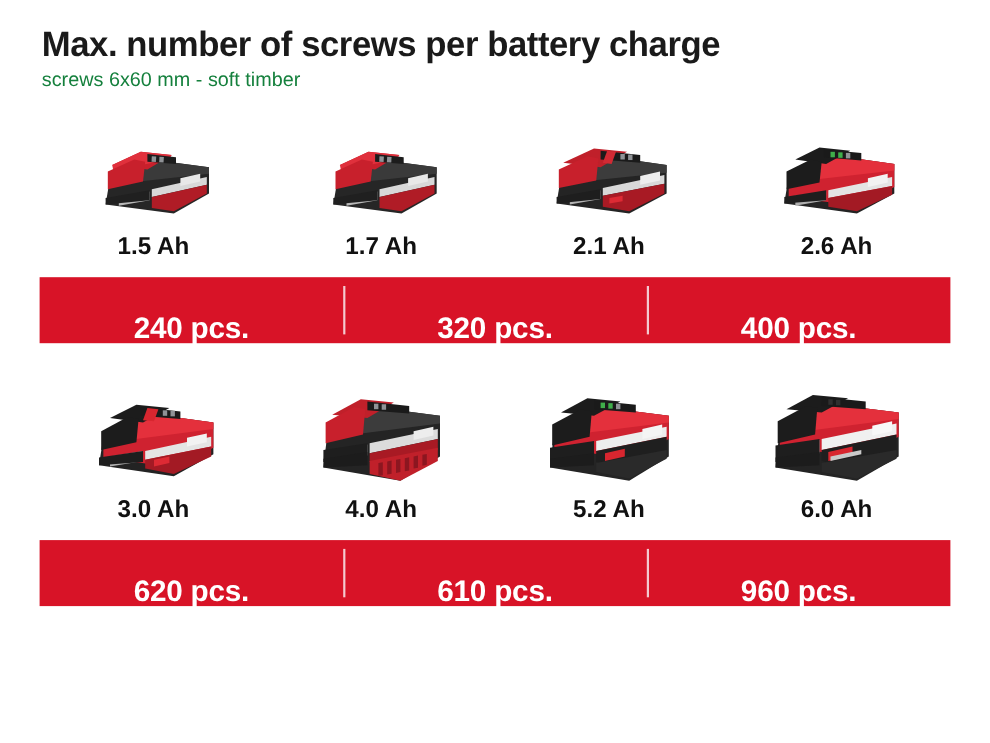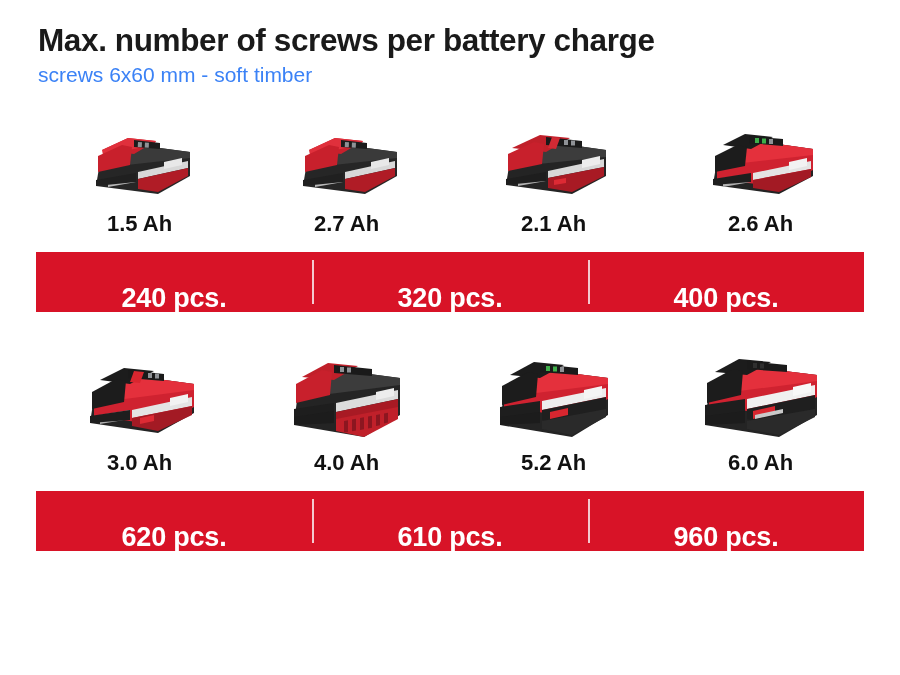--- a/index.html
+++ b/index.html
@@ -34,24 +34,24 @@
     font-weight: 700;
     letter-spacing: -0.4px;
     line-height: 1.05;
     color: #1a1a1a;
     white-space: nowrap;
     transform: scaleX(0.985);
     transform-origin: left center;
   }
   .subtitle {
     margin-top: 5px;
-    font-size: 21px;
+    font-size: 18px;
     font-weight: 400;
     line-height: 1.1;
-    color: #3b82f6;
+    color: #15803d;
     white-space: nowrap;
   }
 
   
   .row-block {
     position: absolute;
     left: 36px;
     width: 828px;
   }
   #row-block-1 { top: 118px; }
@@ -181,21 +181,21 @@
                 <rect x="67" y="10.5" width="4" height="5" fill="#8f9296" transform="rotate(3 67 10)"></rect>
                 <path d="M60 40 L110 29 L110 36 L60 47 Z" fill="#d8d8d8"></path>
                 <path d="M30 47 L58 42 L58 50 L30 55 Z" fill="#b9b9b9"></path>
                 <path d="M60 47 L110 36 L110 44 L80 60 L60 57 Z" fill="#b01c26"></path>
                 <path d="M18 48 L58 41 L58 50 L18 54 Z" fill="#202020"></path>
                 <path d="M86 30 L104 26 L104 33 L86 37 Z" fill="#e8e8e8"></path>
               </g>
             </svg>
           </span>
         </div>
-        <div class="batt-label">2.7 Ah</div>
+        <div class="batt-label">1.7 Ah</div>
       </div>
 
       <div class="batt-cell">
         <div class="batt-art">
           <span class="batt">
             <svg width="128" height="74" viewBox="0 0 128 74">
               <g>
                 <path d="M20 30 L52 11 L116 20 L116 46 L82 64 L16 55 Z" fill="#242424"></path>
                 <path d="M20 30 L52 11 L116 20 L116 27 L20 37 Z" fill="#3c3c3c"></path>
                 <path d="M22 18 L50 5 L80 8 L56 22 Z" fill="#c0202a"></path>

